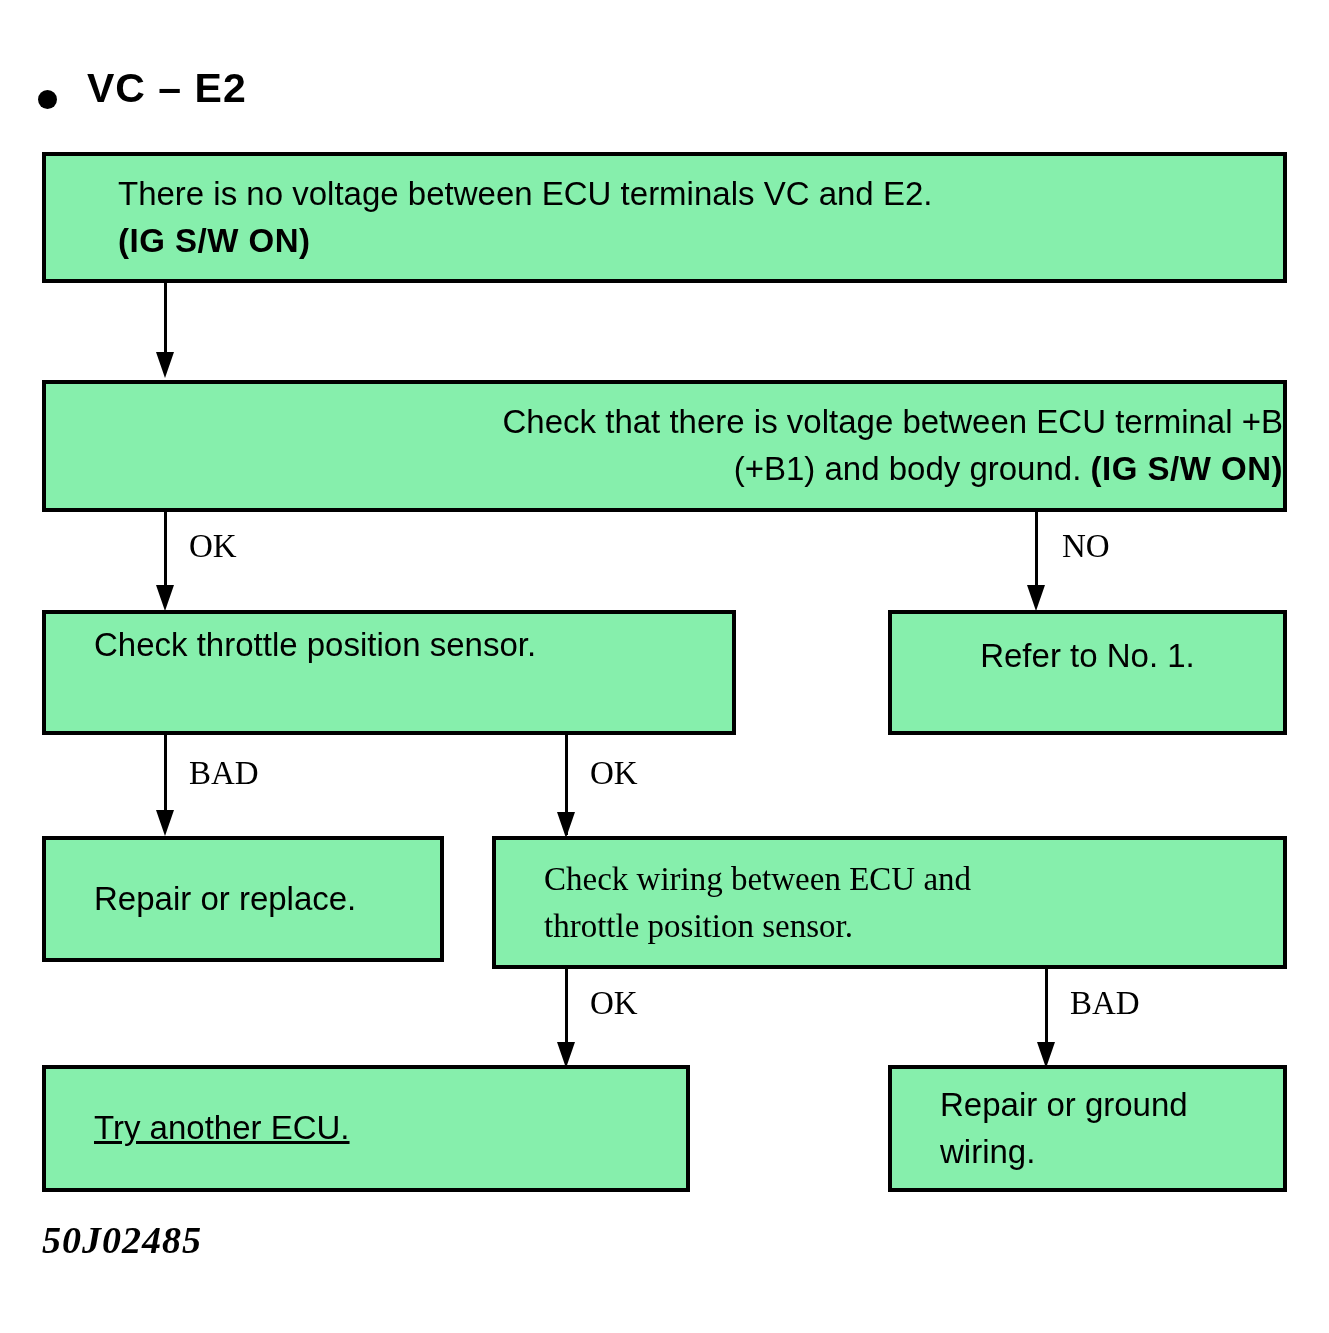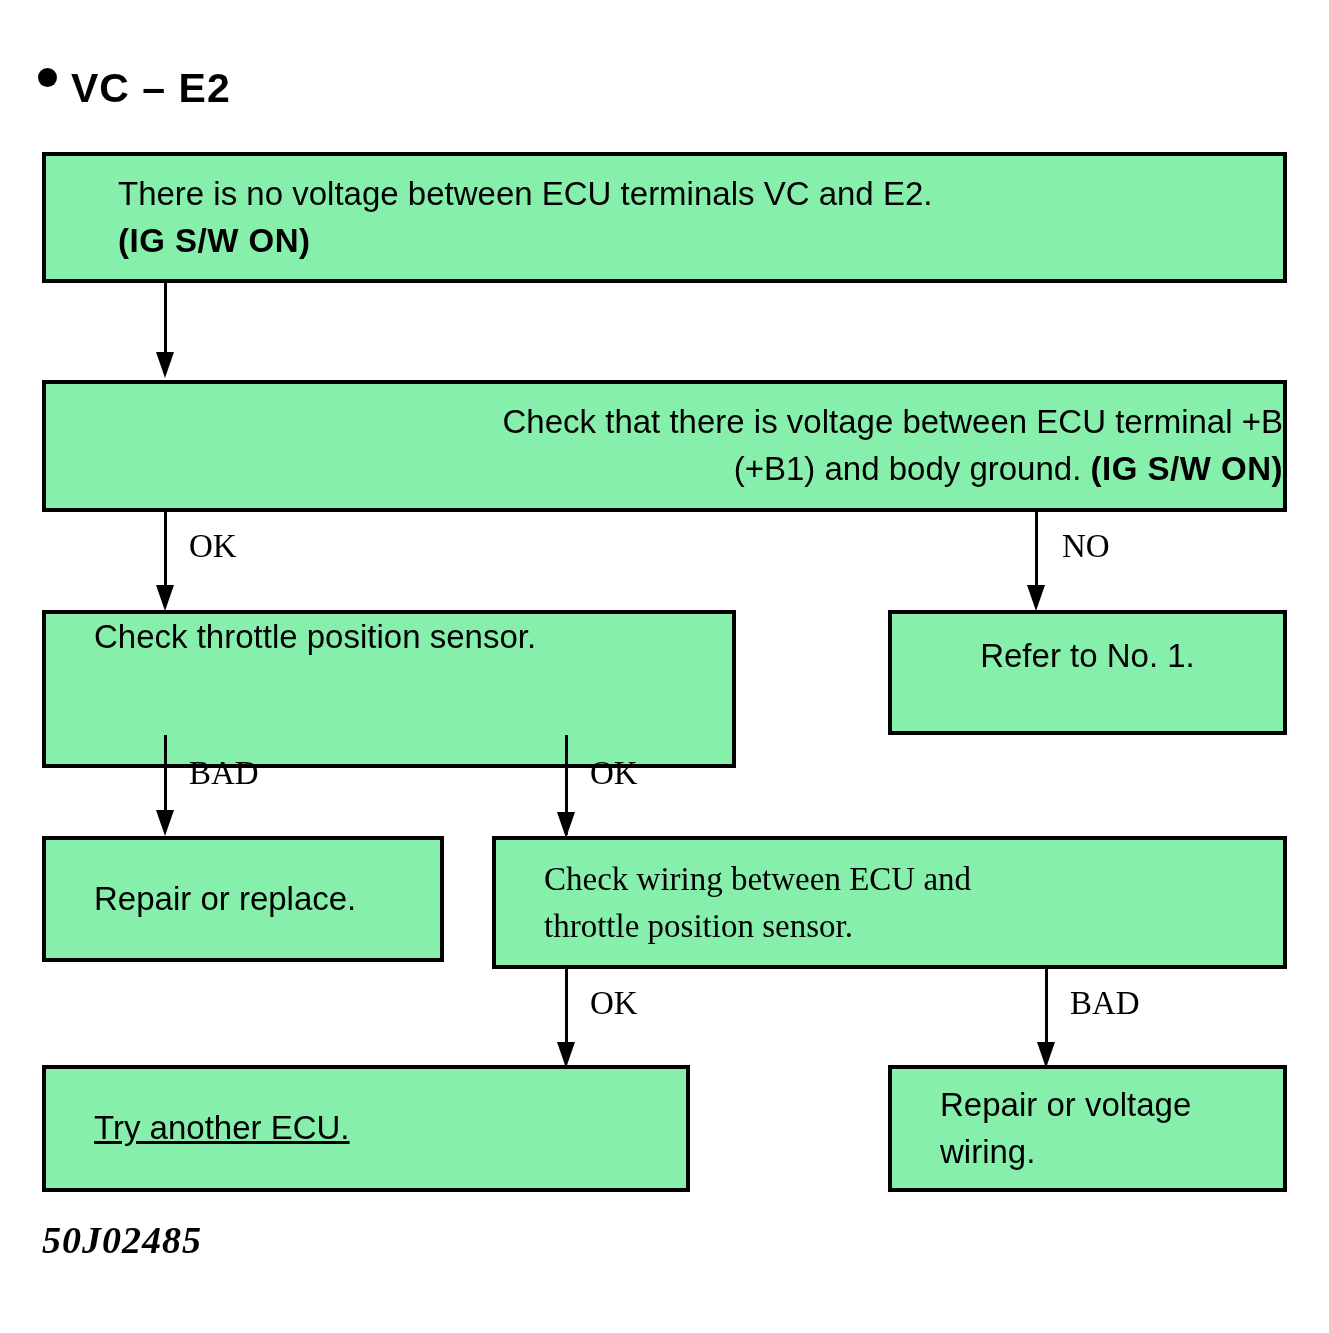--- a/index.html
+++ b/index.html
@@ -18,22 +18,22 @@
     background: #ffffff;
     overflow: hidden;
   }
 
   
   .title-row {
     position: absolute;
     left: 38px;
     top: 68px;
     display: flex;
-    align-items: flex-start;
-    gap: 14px;
+    align-items: flex-end;
+    gap: 30px;
   }
   .title-bullet {
     width: 19px;
     height: 19px;
     border-radius: 50%;
     background: #000;
     display: block;
   }
   .title-text {
     font-size: 41px;
@@ -126,21 +126,21 @@
   </div>
 
   <div class="vline" style="left:164px; top:512px; height:80px;"></div>
   <div class="arrowhead" style="left:156px; top:585px;"></div>
   <div class="edge-label" style="left:189px; top:530px;">OK</div>
 
   <div class="vline" style="left:1035px; top:512px; height:80px;"></div>
   <div class="arrowhead" style="left:1027px; top:585px;"></div>
   <div class="edge-label" style="left:1062px; top:530px;">NO</div>
 
-  <div class="box pad-left-sm top-align" style="left:42px; top:610px; width:694px; height:158px; justify-content:flex-start; padding-top:0;">
+  <div class="box pad-left-sm top-align" style="left:42px; top:610px; width:694px; height:125px; justify-content:flex-start; padding-top:8px;">
     <div class="line">Check throttle position sensor.</div>
   </div>
 
   <div class="box center top-align" style="left:888px; top:610px; width:399px; height:125px; justify-content:flex-start; padding-top:19px;">
     <div class="line">Refer to No. 1.</div>
   </div>
 
   <div class="vline" style="left:164px; top:735px; height:82px;"></div>
   <div class="arrowhead" style="left:156px; top:810px;"></div>
   <div class="edge-label" style="left:189px; top:757px;">BAD</div>
@@ -164,19 +164,19 @@
 
   <div class="vline" style="left:1045px; top:969px; height:84px;"></div>
   <div class="arrowhead" style="left:1037px; top:1042px;"></div>
   <div class="edge-label" style="left:1070px; top:987px;">BAD</div>
 
   <div class="box pad-left-sm" style="left:42px; top:1065px; width:648px; height:127px;text-decoration:underline;">
     <div class="line">Try another ECU.</div>
   </div>
 
   <div class="box pad-left-sm" style="left:888px; top:1065px; width:399px; height:127px;">
-    <div class="line">Repair or voltage</div>
+    <div class="line">Repair or ground</div>
     <div class="line">wiring.</div>
   </div>
 
   <div class="footer-code">50J02485</div>
 
 </div>
 
 </body></html>

